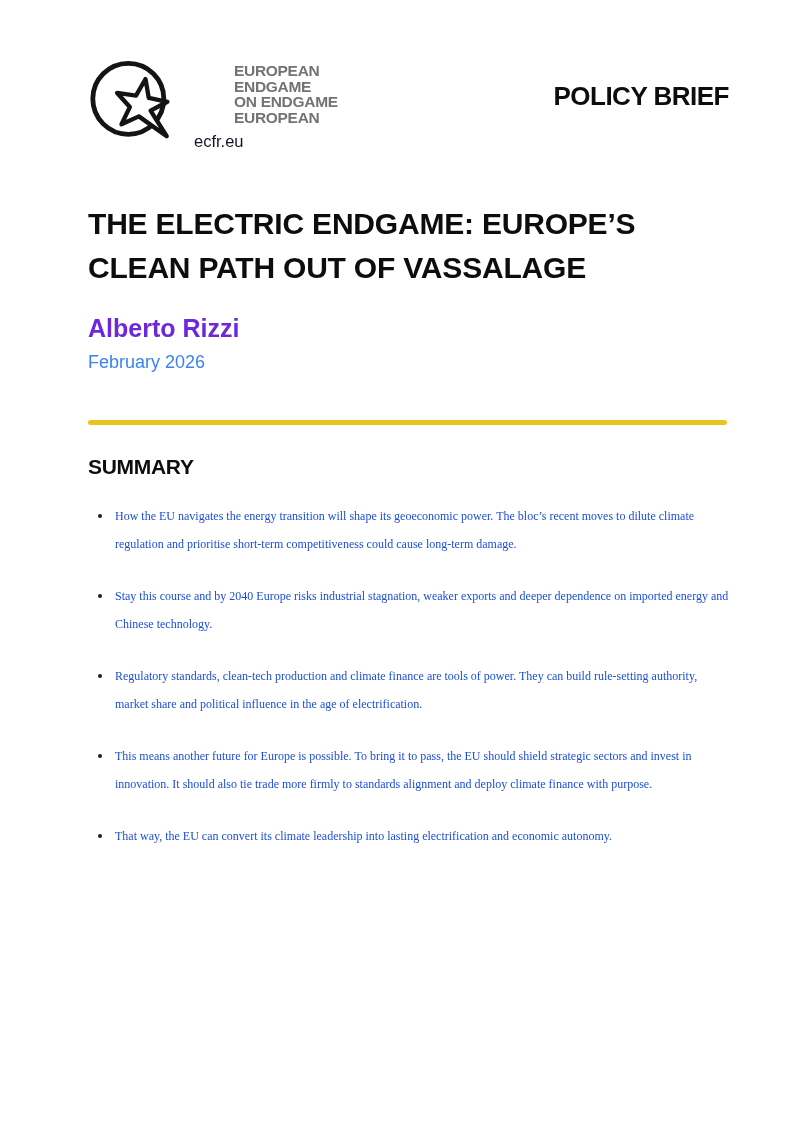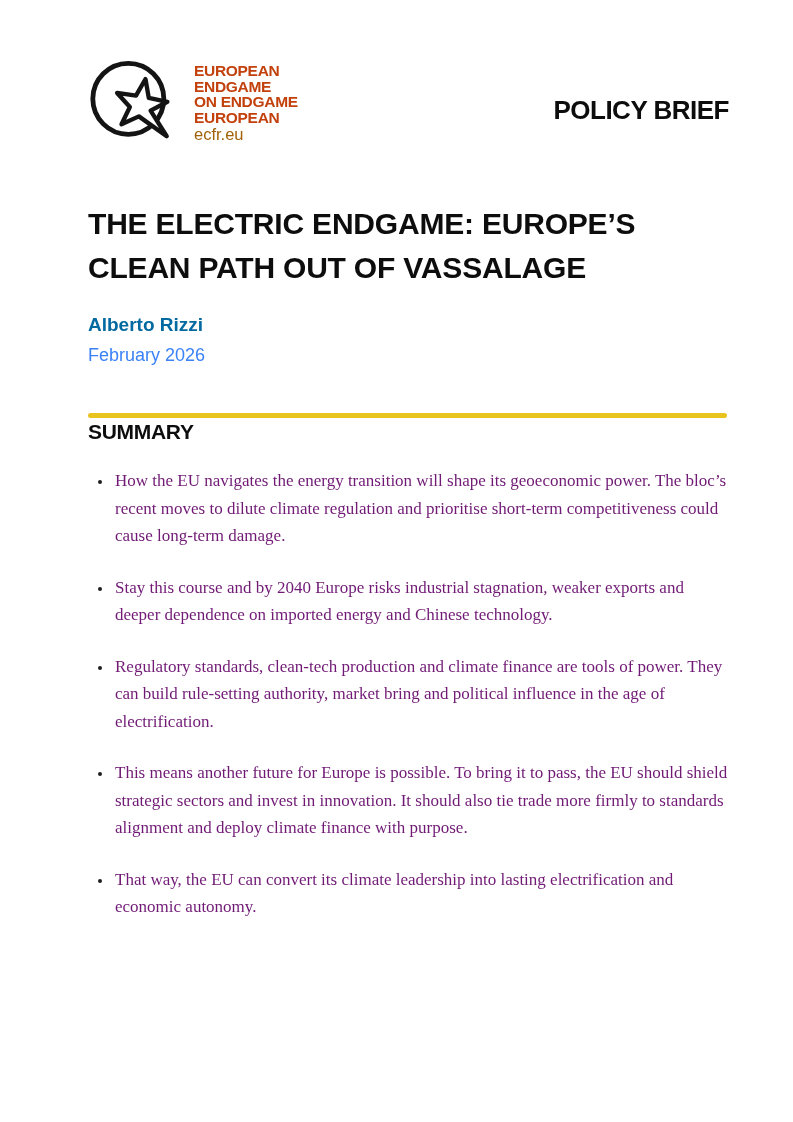--- a/index.html
+++ b/index.html
@@ -40,81 +40,82 @@
     flex: 0 0 auto;
   }
   .logo-text {
     padding-top: 8px;
   }
   .logo-org-line {
     font-weight: 700;
     font-size: 15.5px;
     line-height: 15.5px;
     letter-spacing: -0.3px;
-    color: #c2410c;
+    color: #737373;
+    margin-left: 40px;
   }
   .logo-url {
     font-weight: 400;
     font-size: 16.5px;
     line-height: 17px;
-    margin-top: 1px;
-    color: #a16207;
+    margin-top: 8px;
+    color: #0f172a;
   }
   .doc-type {
     font-weight: 700;
     font-size: 26px;
     letter-spacing: -0.5px;
-    margin-top: 40px;
+    margin-top: 26px;
     color: #0d0d0d;
   }
   
   .title {
     margin-top: 47px;
     max-width: 665px;
     font-weight: 700;
     font-size: 30px;
     line-height: 44px;
     letter-spacing: -0.2px;
     color: #0d0d0d;
   }
   .author {
     margin-top: 24px;
     font-weight: 700;
-    font-size: 19px;
-    color: #0369a1;
+    font-size: 25px;
+    color: #6d28d9;
   }
   .pub-date {
     margin-top: 9px;
     font-weight: 400;
     font-size: 18px;
     color: #3b82f6;
   }
   
   .rule {
     margin-top: 47px;
     width: 639px;
     height: 5px;
     border-radius: 3px;
   }
   .summary-heading {
-    margin-top: 2px;
+    margin-top: 30px;
     font-weight: 700;
     font-size: 21px;
     letter-spacing: -0.3px;
     color: #0d0d0d;
   }
   .summary-list {
     margin: 23px 0 0 0;
     padding-left: 25px;
     max-width: 620px;
     list-style: disc outside;
     font-family: "Liberation Serif", serif;
-    font-size: 17px;
+    font-size: 12px;
     line-height: 27.5px;
-    color: #701a75;
+    color: #1d4ed8;
   }
   .summary-list li {
     margin-bottom: 24px;
     padding-left: 2px;
   }
   .summary-list li::marker {
     font-size: 14px;
     color: #1f1f1f;
   }
 </style>
@@ -148,18 +149,18 @@
   <div class="author">Alberto Rizzi</div>
   <div class="pub-date">February 2026</div>
 
   <div class="rule" style="background: rgb(233, 196, 31);"></div>
 
   <h2 class="summary-heading" style="margin-bottom:0;">SUMMARY</h2>
 
   <ul class="summary-list">
     <li>How the EU navigates the energy transition will shape its geoeconomic power. The bloc’s recent moves to dilute climate regulation and prioritise short-term competitiveness could cause long-term damage.</li>
     <li>Stay this course and by 2040 Europe risks industrial stagnation, weaker exports and deeper dependence on imported energy and Chinese technology.</li>
-    <li>Regulatory standards, clean-tech production and climate finance are tools of power. They can build rule-setting authority, market bring and political influence in the age of electrification.</li>
+    <li>Regulatory standards, clean-tech production and climate finance are tools of power. They can build rule-setting authority, market share and political influence in the age of electrification.</li>
     <li>This means another future for Europe is possible. To bring it to pass, the EU should shield strategic sectors and invest in innovation. It should also tie trade more firmly to standards alignment and deploy climate finance with purpose.</li>
     <li>That way, the EU can convert its climate leadership into lasting electrification and economic autonomy.</li>
   </ul>
 
 </div>
 
 </body></html>

